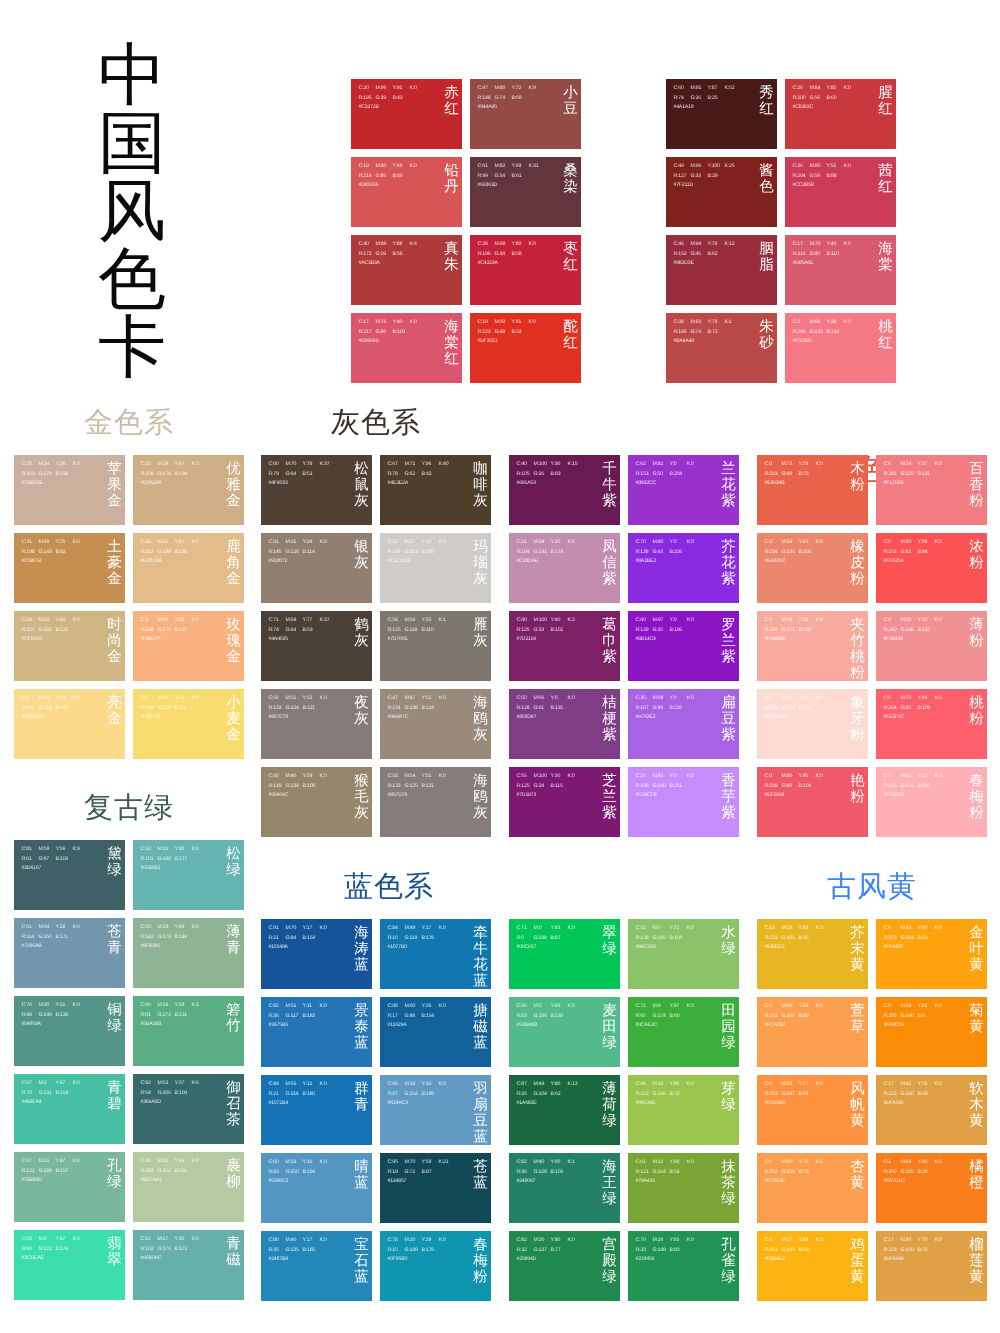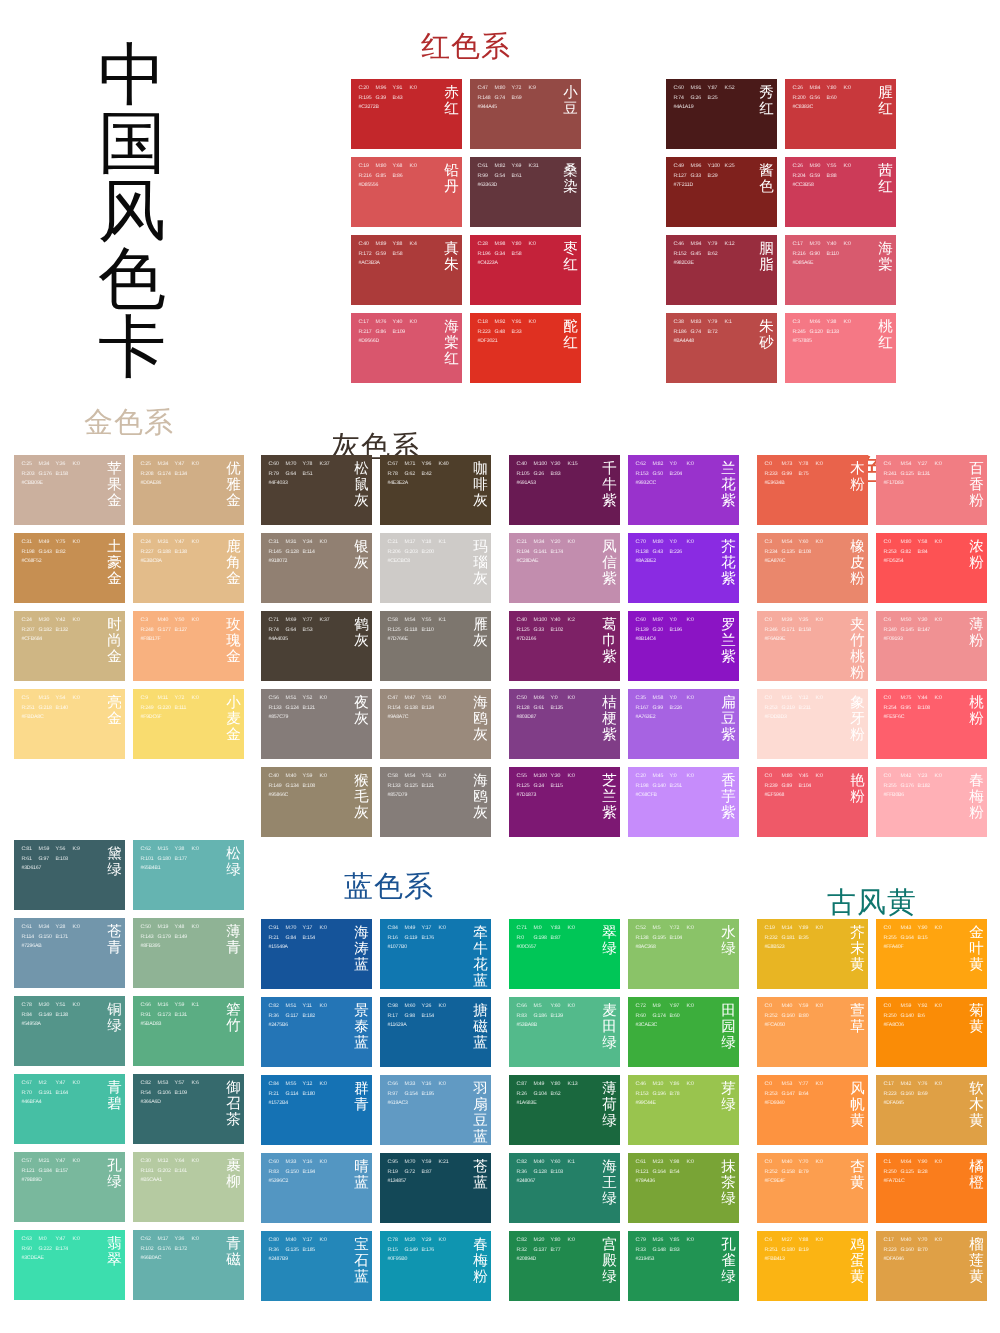--- a/index.html
+++ b/index.html
@@ -26,21 +26,20 @@
 <body>
 
 <div id="stage">
   <div class="title">
       <span>中</span>
       <span>国</span>
       <span>风</span>
       <span>色</span>
       <span>卡</span>
     </div>
-<div class="sechead" style="color: rgb(176, 43, 44); left: 351px; top: 32px; width: 230px;">红色系</div>
     <div class="sw" style="background: rgb(195, 39, 43); left: 351px; top: 79px;">
       <div class="meta">
         <div><span>C:20</span><span>M:96</span><span>Y:91</span><span>K:0</span></div>
         <div><span>R:195</span><span>G:39</span><span>B:43</span></div>
         <div><span class="w">#C3272B</span></div>
       </div>
       <div class="nm">
         <span>赤</span>
         <span>红</span>
       </div>
@@ -300,21 +299,21 @@
         <div><span>C:9</span><span>M:11</span><span>Y:72</span><span>K:0</span></div>
         <div><span>R:249</span><span>G:220</span><span>B:111</span></div>
         <div><span class="w">#F9DC6F</span></div>
       </div>
       <div class="nm">
         <span>小</span>
         <span>麦</span>
         <span>金</span>
       </div>
     </div>
-    <div class="sechead" style="color: rgb(61, 50, 42); left: 261px; top: 408px; width: 230px; margin-top: 24px;">灰色系</div>
+    <div class="sechead" style="color: rgb(61, 50, 42); left: 261px; top: 408px; width: 230px;">灰色系</div>
     <div class="sw" style="background: rgb(79, 64, 51); left: 261px; top: 455px;">
       <div class="meta">
         <div><span>C:60</span><span>M:70</span><span>Y:78</span><span>K:37</span></div>
         <div><span>R:79</span><span>G:64</span><span>B:51</span></div>
         <div><span class="w">#4F4033</span></div>
       </div>
       <div class="nm">
         <span>松</span>
         <span>鼠</span>
         <span>灰</span>
@@ -654,20 +653,21 @@
         <div><span>C:0</span><span>M:42</span><span>Y:23</span><span>K:0</span></div>
         <div><span>R:255</span><span>G:176</span><span>B:182</span></div>
         <div><span class="w">#FFB0B6</span></div>
       </div>
       <div class="nm">
         <span>春</span>
         <span>梅</span>
         <span>粉</span>
       </div>
     </div>
+    <div class="sechead" style="color: rgb(58, 90, 82); left: 14px; top: 793px; width: 230px;">复古绿</div>
     <div class="sw" style="background: rgb(61, 97, 103); left: 14px; top: 840px;">
       <div class="meta">
         <div><span>C:81</span><span>M:59</span><span>Y:56</span><span>K:9</span></div>
         <div><span>R:61</span><span>G:97</span><span>B:103</span></div>
         <div><span class="w">#3D6167</span></div>
       </div>
       <div class="nm">
         <span>黛</span>
         <span>绿</span>
       </div>
@@ -1024,21 +1024,21 @@
         <div><span>C:79</span><span>M:26</span><span>Y:85</span><span>K:0</span></div>
         <div><span>R:33</span><span>G:148</span><span>B:83</span></div>
         <div><span class="w">#219453</span></div>
       </div>
       <div class="nm">
         <span>孔</span>
         <span>雀</span>
         <span>绿</span>
       </div>
     </div>
-    <div class="sechead" style="color: #0f766e; left: 757px; top: 872px; width: 230px; margin-top: 16px;">古风黄</div>
+    <div class="sechead" style="color: #3b82f6; left: 757px; top: 872px; width: 230px;">古风黄</div>
     <div class="sw" style="background: rgb(232, 181, 35); left: 757px; top: 919px;">
       <div class="meta">
         <div><span>C:19</span><span>M:14</span><span>Y:89</span><span>K:0</span></div>
         <div><span>R:232</span><span>G:181</span><span>B:35</span></div>
         <div><span class="w">#E8B523</span></div>
       </div>
       <div class="nm">
         <span>芥</span>
         <span>末</span>
         <span>黄</span>

